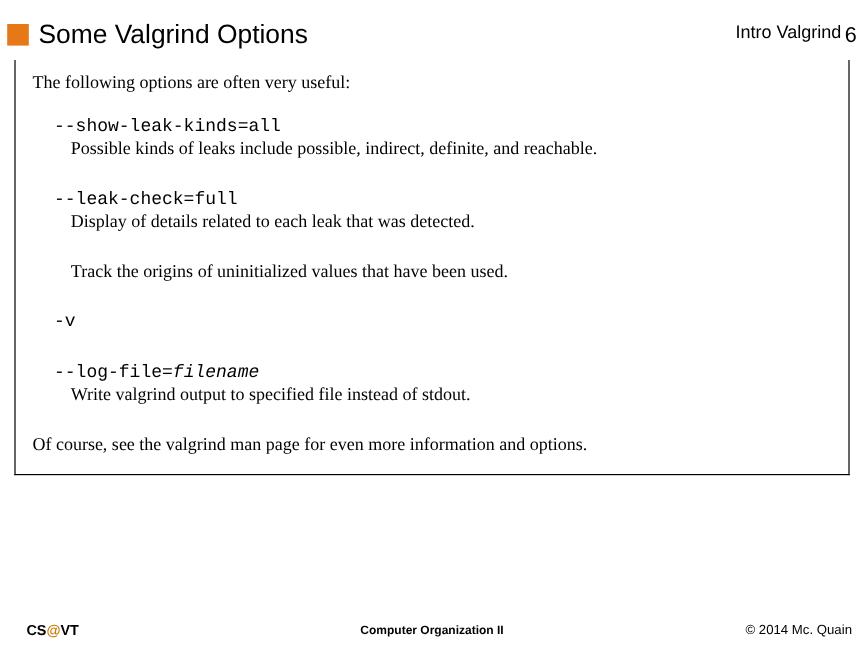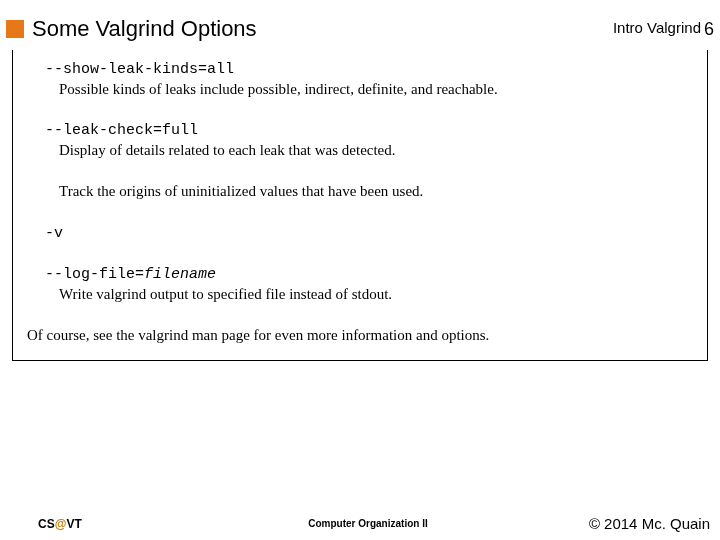--- a/index.html
+++ b/index.html
@@ -65,58 +65,59 @@
     font-family: Liberation Mono, monospace;
   }
   .option .desc {
     margin-left: 14px;
   }
   .outro {
     margin-top: 4px;
   }
   .footer {
     position: absolute;
-    left: 16px;
+    left: 0;
     right: 0;
     bottom: 8px;
     display: flex;
     align-items: center;
     justify-content: space-between;
     font-family: Arial, Helvetica, sans-serif;
     font-size: 12px;
     padding: 0 10px 0 22px;
   }
   .footer-left .at {
     color: #c97a00;
   }
   .footer-center {
     font-weight: bold;
     font-size: 10px;
     position: absolute;
     left: 50%;
     transform: translateX(-50%);
   }
   .footer-right {
-    font-size: 15px;
+    font-size: 11px;
     text-align: center;
   }
 </style>
 </head>
 <body>
 
 <div class="header">
   <div class="orange-box"></div>
   <div class="slide-title">Some Valgrind Options</div>
   <div class="header-right">
     <span>Intro Valgrind</span>
     <span class="page-num">6</span>
   </div>
 </div>
 
 <div class="content-box">
+  <p class="intro">The following options are often very useful:</p>
 
   <div class="option">
     <div class="flag"><span>--show-leak-kinds=all</span><span class="arg"></span></div>
     <div class="desc">Possible kinds of leaks include possible, indirect, definite, and reachable.</div>
   </div>
 
   <div class="option">
     <div class="flag"><span>--leak-check=full</span><span class="arg"></span></div>
     <div class="desc">Display of details related to each leak that was detected.</div>
   </div>

